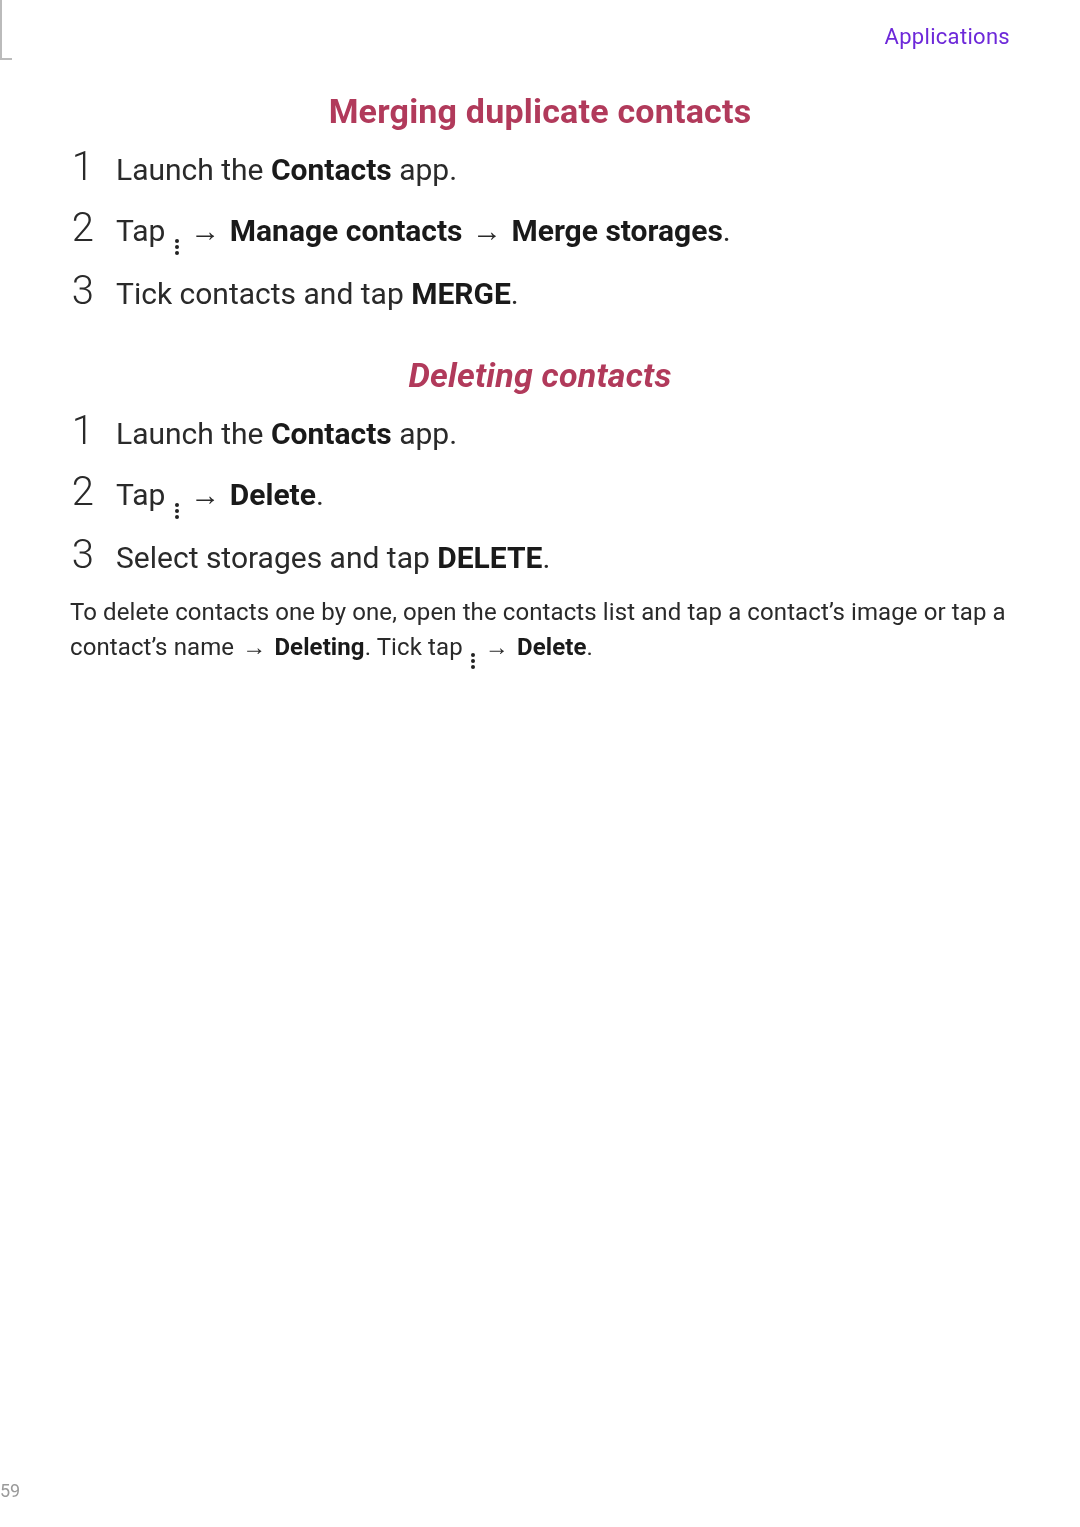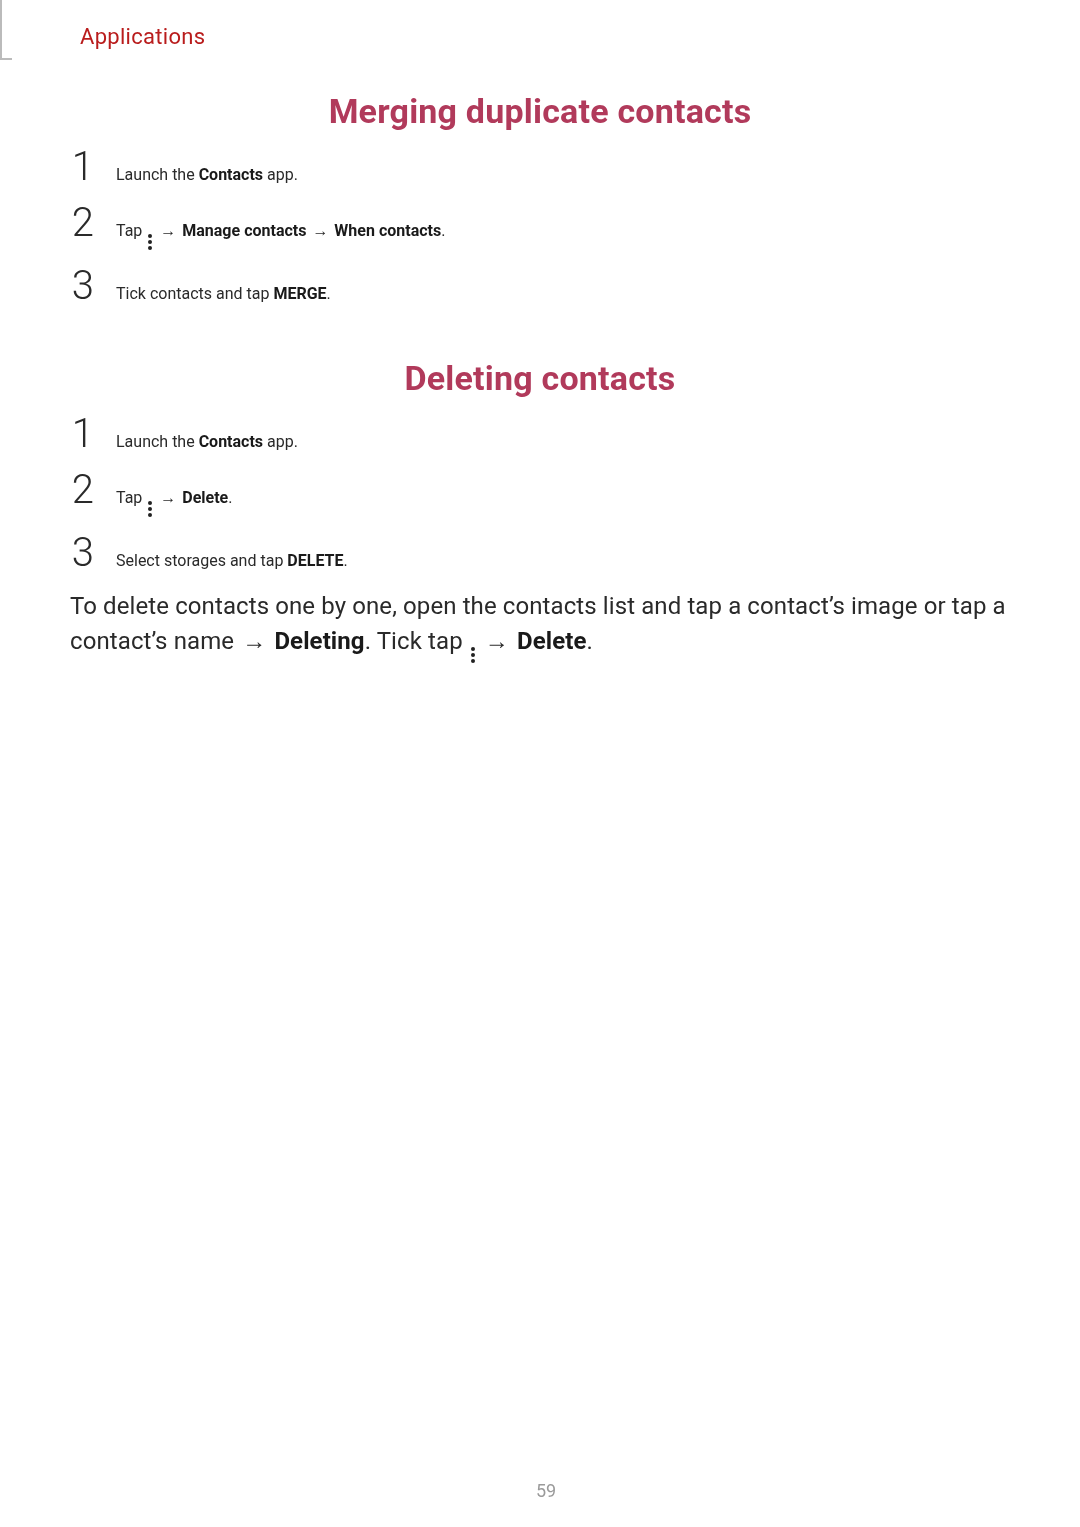--- a/index.html
+++ b/index.html
@@ -3,56 +3,56 @@
 <meta charset="utf-8">
 <style>
   * { margin: 0; padding: 0; box-sizing: border-box; }
   html, body { width: 1080px; height: 1527px; background: #fff; font-family: "Segoe UI", Roboto, Arial, sans-serif; color: #231f20; }
   .page { position: relative; width: 1080px; height: 1527px; padding: 18px 70px 0 70px; }
   .corner-mark {
     position: absolute; top: 0; left: 0; width: 12px; height: 60px;
     border-left: 2px solid #bbb; border-bottom: 2px solid #bbb;
   }
   .breadcrumb {
-    color: #b91c1c; font-size: 22px; letter-spacing: .3px; margin: 6px 0 42px 10px;
+    color: #6d28d9; font-size: 22px; letter-spacing: .3px; margin: 6px 0 42px 10px; text-align: right;
   }
   .section-title {
     color: #b13a5b; font-size: 34px; font-weight: 700; letter-spacing: .2px;
     margin: 26px 0 14px 0;
     text-align: center;
   }
-  .section-title.mt-big { margin-top: 52px; }
+  .section-title.mt-big { margin-top: 40px; font-style: italic; }
   .para {
     font-size: 24px; line-height: 1.45; letter-spacing: .1px; margin: 6px 0 18px 0;
     color: #2a2a2a;
   }
   .steps { margin-top: 4px; }
   .step {
     display: flex; align-items: baseline; gap: 22px; margin: 16px 0;
   }
   .step-num {
     font-family: "Segoe UI Light", "Segoe UI", Roboto, Arial, sans-serif;
     font-weight: 300; font-size: 40px; line-height: 1; color: #2a2a2a;
     min-width: 24px; text-align: right;
   }
   .step-text {
-    font-size: 16px; line-height: 1.45; color: #2a2a2a;
+    font-size: 30px; line-height: 1.45; color: #2a2a2a;
     display: inline;
   }
   .step-text b, .para b { font-weight: 700; color: #1a1a1a; }
   .arrow { display: inline-block; padding: 0 2px; }
   .kebab-icon {
     display: inline-flex; flex-direction: column; align-items: center;
     vertical-align: -2px; gap: 2px; margin: 0 2px;
   }
   .kebab-icon span {
     width: 4px; height: 4px; background: #222; border-radius: 50%;
   }
   .page-number {
-    position: absolute; left: 12px; right: 0; bottom: 26px; text-align: center;
+    position: absolute; left: 0; right: 0; bottom: 26px; text-align: left;
     color: #9a9a9a; font-size: 18px;
   }
 </style>
 </head>
 <body>
 
 <div class="page">
   <div class="corner-mark"></div>
 
   <div class="breadcrumb">Applications</div>
@@ -73,21 +73,21 @@
       <div class="step-text">
         <span>Tap </span>
         <span class="kebab-icon">
             <span></span>
             <span></span>
             <span></span>
           </span>
         <span class="arrow">→</span>
         <b>Manage contacts</b>
         <span class="arrow">→</span>
-        <b>When contacts</b><span>.</span>
+        <b>Merge storages</b><span>.</span>
       </div>
     </div>
 
     <div class="step">
       <div class="step-num">3</div>
       <div class="step-text">
         <span>Tick contacts and tap </span><b>MERGE</b><span>.</span>
       </div>
     </div>
   </div>

